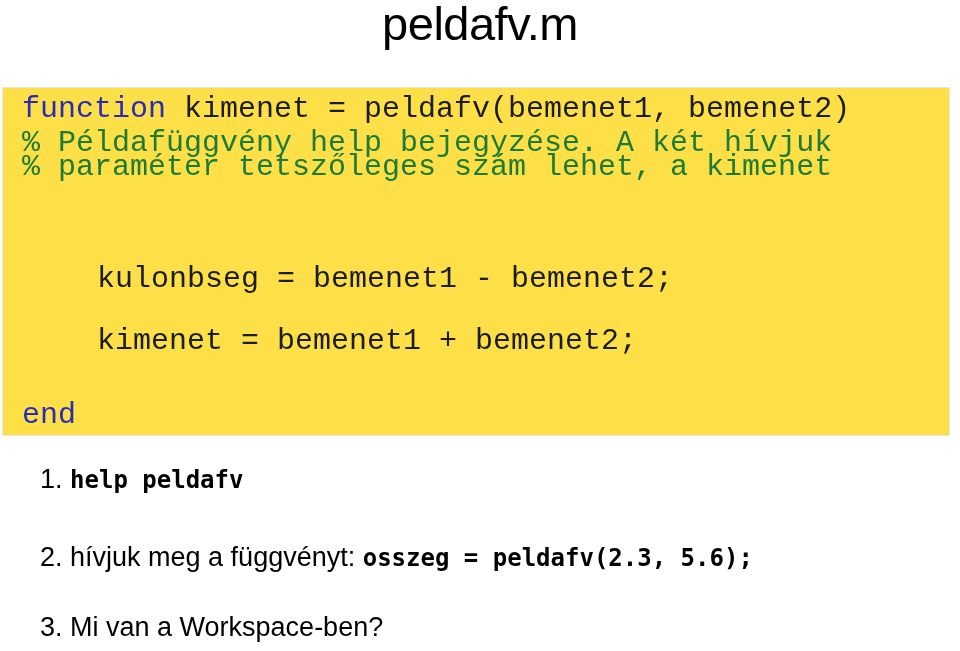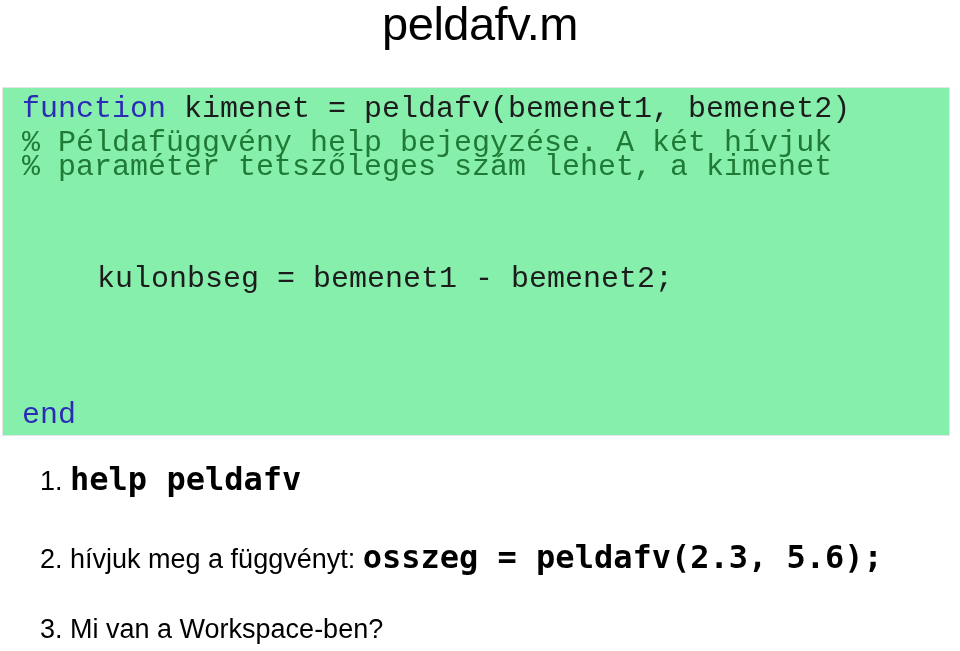--- a/index.html
+++ b/index.html
@@ -34,21 +34,21 @@
 
   
   #code-box {
     position: absolute;
     left: 2px;
     top: 87px;
     width: 948px;
     height: 349px;
     box-sizing: border-box;
     border: 1px solid #e6e6e6;
-    background: #86efac;
+    background: #fde047;
     overflow: hidden;
   }
   .code-line {
     position: absolute;
     left: 19px;
     font-family: "Liberation Mono", "DejaVu Sans Mono", monospace;
     font-size: 30px;
     line-height: 36px;
     white-space: pre;
     color: #1c1c1c;
@@ -71,21 +71,21 @@
     font-family: "Liberation Sans", sans-serif;
     font-size: 27px;
     line-height: 32px;
     color: #000000;
     white-space: pre;
   }
   .task-item .num { font-family: "Liberation Sans", sans-serif; }
   .task-item .mono {
     font-family: "DejaVu Sans Mono", "Liberation Mono", monospace;
     font-weight: bold;
-    font-size: 32px;
+    font-size: 24px;
     letter-spacing: 0px;
   }
   #task-1 { top: 463px; }
   #task-2 { top: 541px; }
   #task-3 { top: 611px; text-align: center; }
 </style>
 </head>
 <body>
 
 <div id="slide-title">peldafv.m</div>
@@ -94,20 +94,21 @@
 
   <div class="code-line" id="code-l0"><span class="kw">function</span><span class="cd"> kimenet = peldafv(bemenet1, bemenet2)</span></div>
 
   <div class="code-line" id="code-l1"><span class="cmt">% Példafüggvény help bejegyzése. A két hívjuk</span></div>
 
   <div class="code-line" id="code-l2"><span class="cmt">% paraméter tetszőleges szám lehet, a kimenet</span></div>
 
 
   <div class="code-line" id="code-l4"><span class="cd">kulonbseg = bemenet1 - bemenet2;</span></div>
 
+  <div class="code-line" id="code-l5"><span class="cd">kimenet = bemenet1 + bemenet2;</span></div>
 
   <div class="code-line" id="code-l6"><span class="kw">end</span></div>
 
 </div>
 
 <div class="task-item" id="task-1"><span class="num">1.</span><span class="txt"> </span><span class="mono">help peldafv</span></div>
 
 <div class="task-item" id="task-2"><span class="num">2.</span><span class="txt"> hívjuk meg a függvényt: </span><span class="mono">osszeg = peldafv(2.3, 5.6);</span></div>
 
 <div class="task-item" id="task-3"><span class="num">3.</span><span class="txt"> Mi van a Workspace-ben?</span><span class="mono"></span></div>

